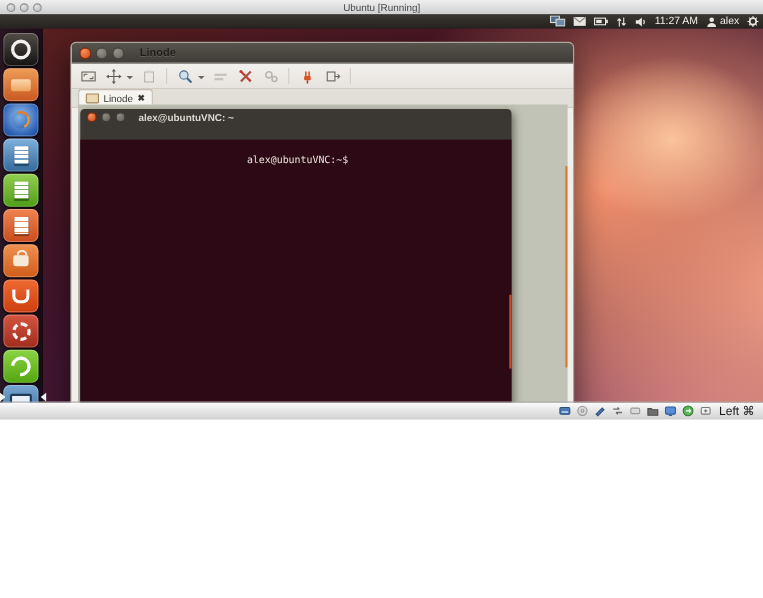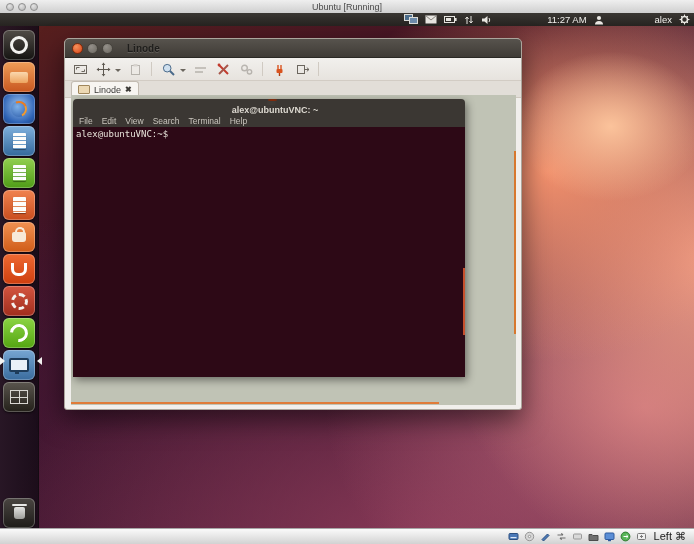--- a/index.html
+++ b/index.html
@@ -1,35 +1,35 @@
 <!DOCTYPE html>
 <html><head>
 <meta charset="utf-8">
 <style>
   html,body{margin:0;padding:0;}
   body{width:694px;height:544px;overflow:hidden;font-family:"Liberation Sans",sans-serif;
        -webkit-font-smoothing:antialiased;}
-  .screen{position:relative;width:694px;height:544px;background:#0f172a;overflow:hidden;}
+  .screen{position:relative;width:694px;height:381px;background:#0f172a;overflow:hidden;}
 
   
   .mac-bar{position:absolute;left:0;top:0;width:694px;height:13px;
     background:linear-gradient(#efefef,#cfcfcf);border-bottom:1px solid #9e9e9e;
     display:flex;align-items:center;}
   .mac-lights{display:flex;gap:4px;margin-left:6px;}
   .mac-light{width:8px;height:8px;border-radius:50%;
     background:radial-gradient(circle at 35% 30%,#e3e3e3,#b5b5b5);border:1px solid #8f8f8f;box-sizing:border-box;}
   .mac-title{position:absolute;left:0;right:0;text-align:center;font-size:9px;color:#4a4a4a;}
 
   
   .panel{position:absolute;left:0;top:13px;width:694px;height:13px;
     background:linear-gradient(#3a3733,#262320);display:flex;align-items:center;}
   .panel-app{font-size:9.5px;font-weight:bold;color:#f4f2ee;margin-left:4px;text-shadow:0 1px 1px #000;}
   .tray{position:absolute;right:4px;top:0;height:13px;display:flex;align-items:center;gap:7px;}
   .tray svg{display:block;}
-  .tray-text{font-size:9.5px;color:#f0efeb;margin-left:48px;}
+  .tray-text{font-size:9.5px;color:#f0efeb;}
   .user-box{display:flex;align-items:center;gap:3px;}
 
   
   .wallpaper{position:absolute;left:0;top:26px;width:694px;height:502px;
     background:
       radial-gradient(95px 75px at 88% 20%, #fbc39b 0%, rgba(251,195,155,0) 100%),
       radial-gradient(230px 190px at 79% 29%, #f2906c 0%, rgba(242,144,108,0) 100%),
       radial-gradient(280px 320px at 102% 47%, #ee9d86 0%, rgba(238,157,134,0) 100%),
       radial-gradient(320px 240px at 93% 76%, #bb6378 0%, rgba(187,99,120,0) 100%),
       radial-gradient(430px 270px at 62% 104%, #8a3a58 0%, rgba(138,58,88,0) 100%),
@@ -106,29 +106,29 @@
   .tab-monitor{width:10px;height:7px;background:#ecd9b4;border:1px solid #a0875c;border-radius:1px;}
 
   
   .remote{position:absolute;left:6px;right:5px;top:56px;bottom:4px;background:#c0c3b5;overflow:hidden;}
   .art-vline{position:absolute;right:0;top:56px;width:2px;height:183px;background:#d7782e;}
   .art-hline{position:absolute;left:0;bottom:1px;width:368px;height:2px;background:#e07b39;}
 
   
   .term{position:absolute;left:2px;top:4px;width:392px;height:278px;
     background:#3b3733;border-radius:4px 4px 0 0;box-shadow:2px 3px 8px rgba(0,0,0,.45);}
-  .term-titlebar{height:15px;display:flex;align-items:center;flex-direction:column;}
+  .term-titlebar{height:15px;display:flex;align-items:center;}
   .term-btn{width:9px;height:9px;border-radius:50%;box-sizing:border-box;}
   .term-close{background:radial-gradient(circle at 35% 30%,#f4925e,#d34615);border:1px solid #812c0e;margin-left:6px;}
   .term-gray{background:radial-gradient(circle at 35% 30%,#8d8981,#625e57);border:1px solid #403d38;margin-left:4px;}
   .term-title{font-size:9px;font-weight:bold;color:#ddd9d1;margin-left:12px;}
   .term-menubar{height:13px;display:flex;align-items:center;gap:9px;padding-left:6px;}
   .menu-item{font-size:8.5px;color:#c9c5bd;}
   .term-body{position:absolute;left:0;right:0;top:28px;bottom:0;background:#2d0916;}
-  .prompt{font-family:"DejaVu Sans Mono",monospace;font-size:9px;color:#e8e4da;padding:2px 0 0 3px;white-space:pre;}
+  .prompt{font-family:"DejaVu Sans Mono",monospace;font-size:9px;color:#e8e4da;padding:14px 0 0 3px;white-space:pre;text-align:center;}
   .term-art{position:absolute;right:0;top:169px;width:2px;height:67px;background:#c8502e;}
 
   
   .statusbar{position:absolute;left:0;bottom:0;width:694px;height:16px;
     background:linear-gradient(#fafafa,#d2d2d2);border-top:1px solid #a8a8a8;
     display:flex;align-items:center;justify-content:flex-end;gap:5px;padding-right:8px;box-sizing:border-box;}
   .sb-text{font-size:11px;color:#1c1c1c;margin-left:2px;}
   .statusbar svg{display:block;}
 </style>
 </head>
@@ -314,28 +314,20 @@
       <span class="art-vline"></span>
       <span class="art-hline"></span>
 
       <div class="term">
         <div class="term-titlebar">
           <span class="term-btn term-close"></span>
           <span class="term-btn term-gray"></span>
           <span class="term-btn term-gray"></span>
           <span class="term-title">alex@ubuntuVNC: ~</span>
         </div>
-        <div class="term-menubar">
-          <span class="menu-item">File</span>
-          <span class="menu-item">Edit</span>
-          <span class="menu-item">View</span>
-          <span class="menu-item">Search</span>
-          <span class="menu-item">Terminal</span>
-          <span class="menu-item">Help</span>
-        </div>
         <div class="term-body">
           <div class="prompt">alex@ubuntuVNC:~$</div>
         </div>
         <span class="term-art"></span>
       </div>
     </div>
   </div>
 
   <div class="statusbar">
     <svg width="11" height="11" viewBox="0 0 11 11">

